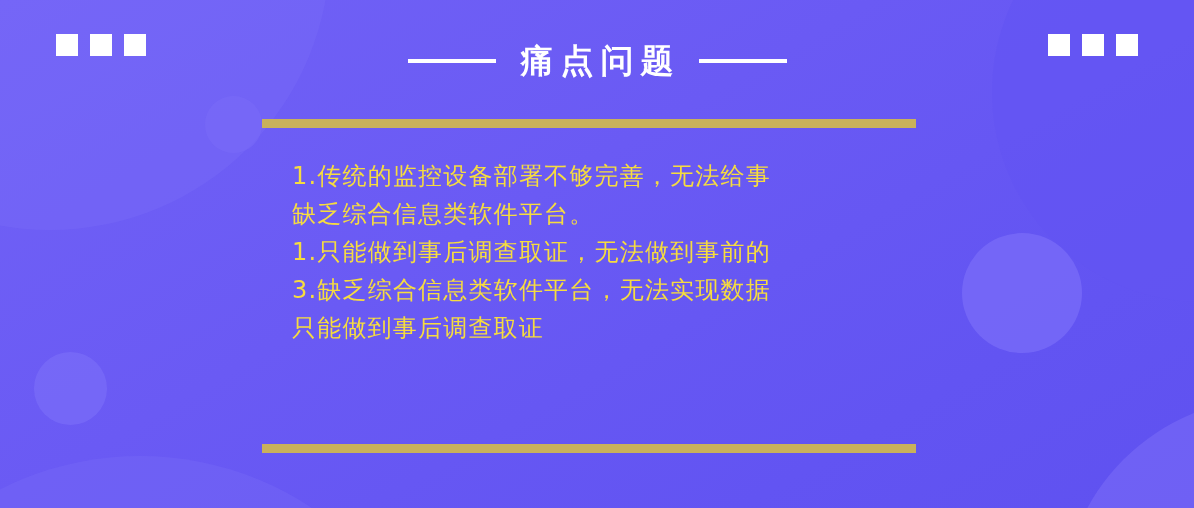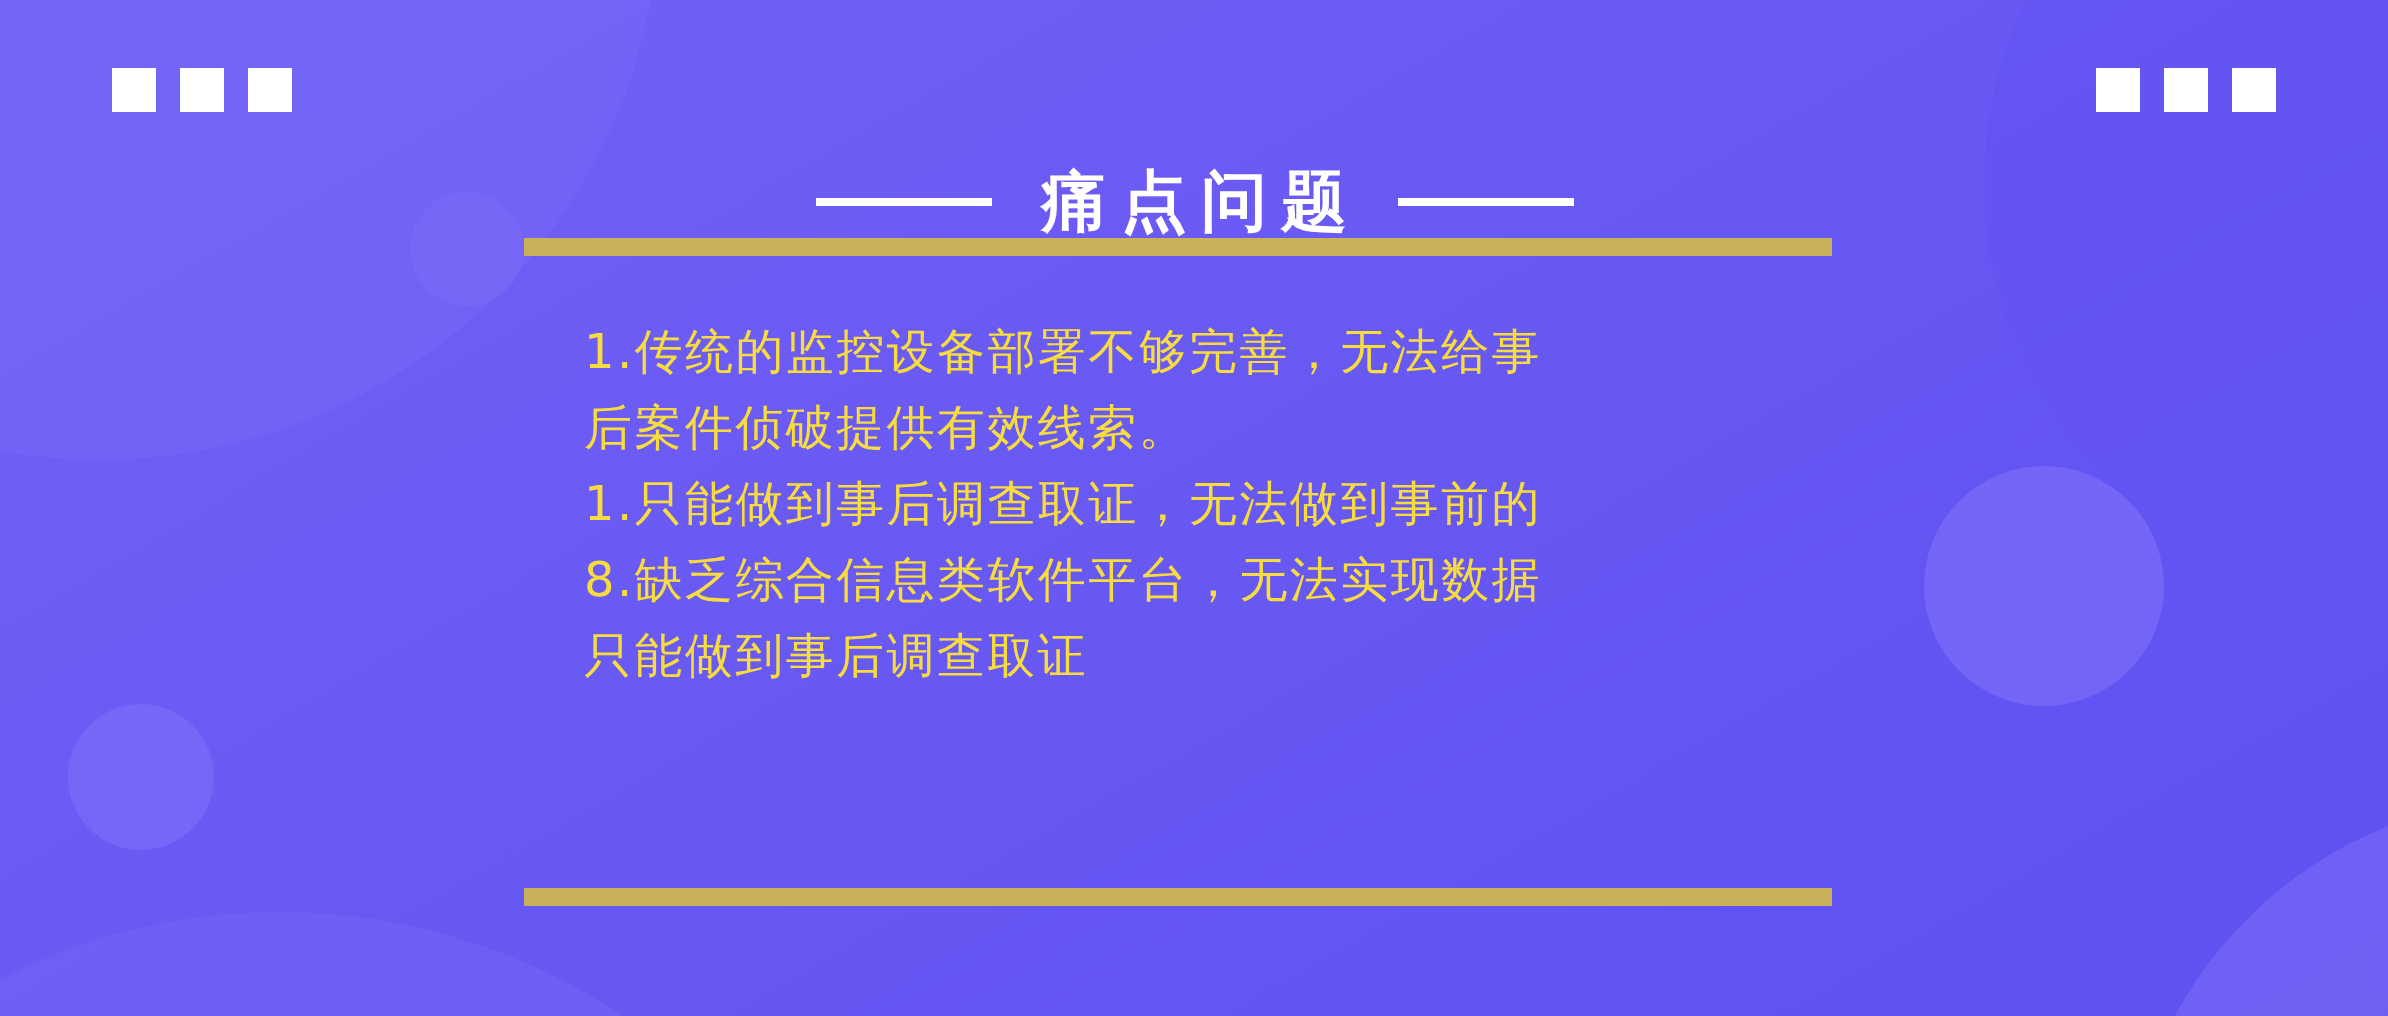--- a/index.html
+++ b/index.html
@@ -101,21 +101,20 @@
   
   .title-row {
     position: absolute;
     top: 44px;
     left: 0;
     width: 1194px;
     display: flex;
     align-items: center;
     justify-content: center;
     gap: 18px;
-    margin-top: 40px;
   }
   .title-dash {
     display: block;
     width: 88px;
     height: 4px;
     background: #ffffff;
   }
   .title-text {
     color: #ffffff;
     font-size: 33px;
@@ -181,19 +180,19 @@
     <span class="title-dash"></span>
     <span class="title-text">痛点问题</span>
     <span class="title-dash"></span>
   </div>
 
   <div class="rule rule-top"></div>
   <div class="rule rule-bottom"></div>
 
   <div class="body-list">
     <div class="body-line">1.传统的监控设备部署不够完善，无法给事</div>
-    <div class="body-line">后案件侦破提供有效线索。</div>
+    <div class="body-line">缺乏综合信息类软件平台。</div>
     <div class="body-line">1.只能做到事后调查取证，无法做到事前的</div>
-    <div class="body-line">8.缺乏综合信息类软件平台，无法实现数据</div>
+    <div class="body-line">3.缺乏综合信息类软件平台，无法实现数据</div>
     <div class="body-line">只能做到事后调查取证</div>
   </div>
 
 </div>
 
 </body></html>

